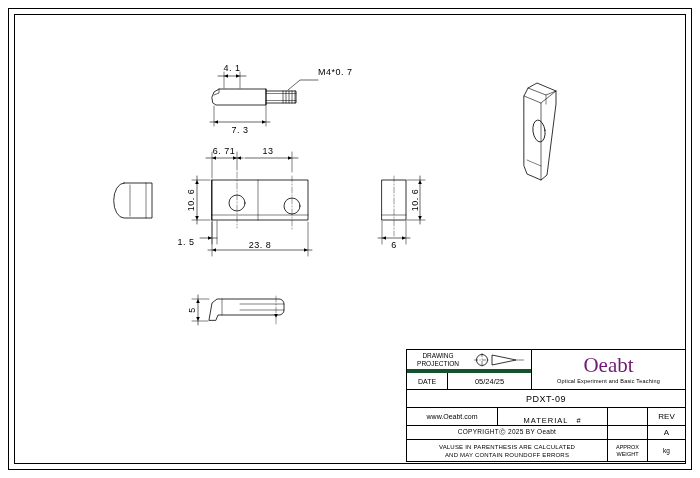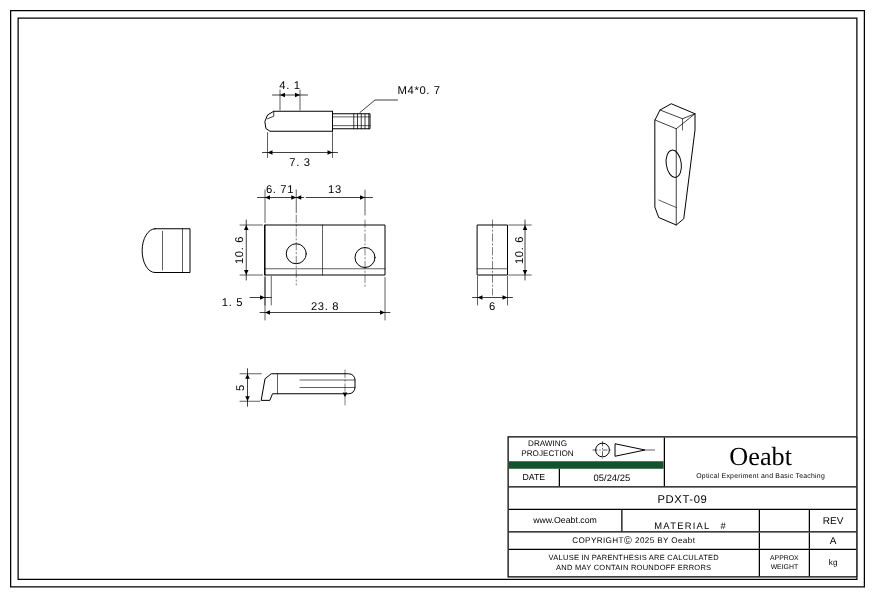--- a/index.html
+++ b/index.html
@@ -108,21 +108,21 @@
     display: flex;
     align-items: center;
     justify-content: center;
     box-sizing: border-box;
   }
   .tb-date {
     height: 20px;
     display: flex;
     width: 100%;
     box-sizing: border-box;
-    border-top: 6px solid #14532d;
+    border-top: 4px solid #14532d;
   }
   .tb-date-label {
     width: 40px;
     display: flex;
     align-items: center;
     justify-content: center;
     font-size: 7px;
     box-sizing: border-box;
   }
   .tb-date-val {
@@ -146,21 +146,21 @@
   .logo-wrap {
     display: flex;
     align-items: center;
     justify-content: center;
     line-height: 1;
   }
   .logo-text {
     font-family: "Liberation Serif", serif;
     font-size: 21px;
     letter-spacing: 0px;
-    color: #000000;
+    color: #701a75;
   }
   .logo-sub {
     font-size: 5.5px;
     letter-spacing: 0.2px;
     margin-top: 2px;
     color: #000;
   }
   #tb-partrow {
     height: 18px;
   }

